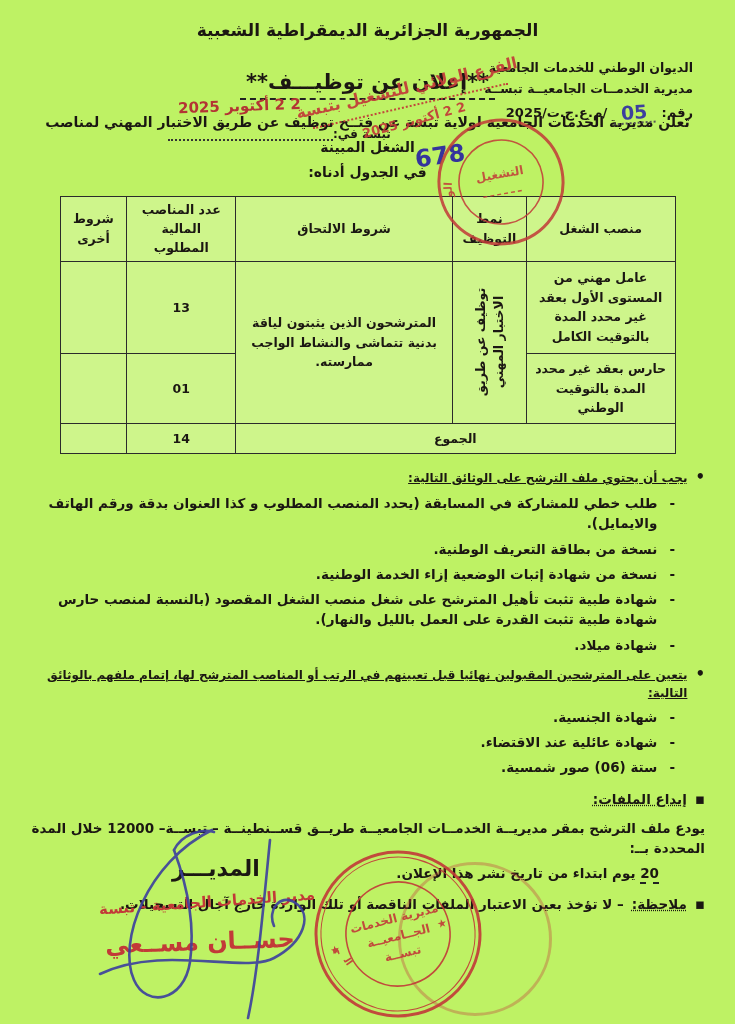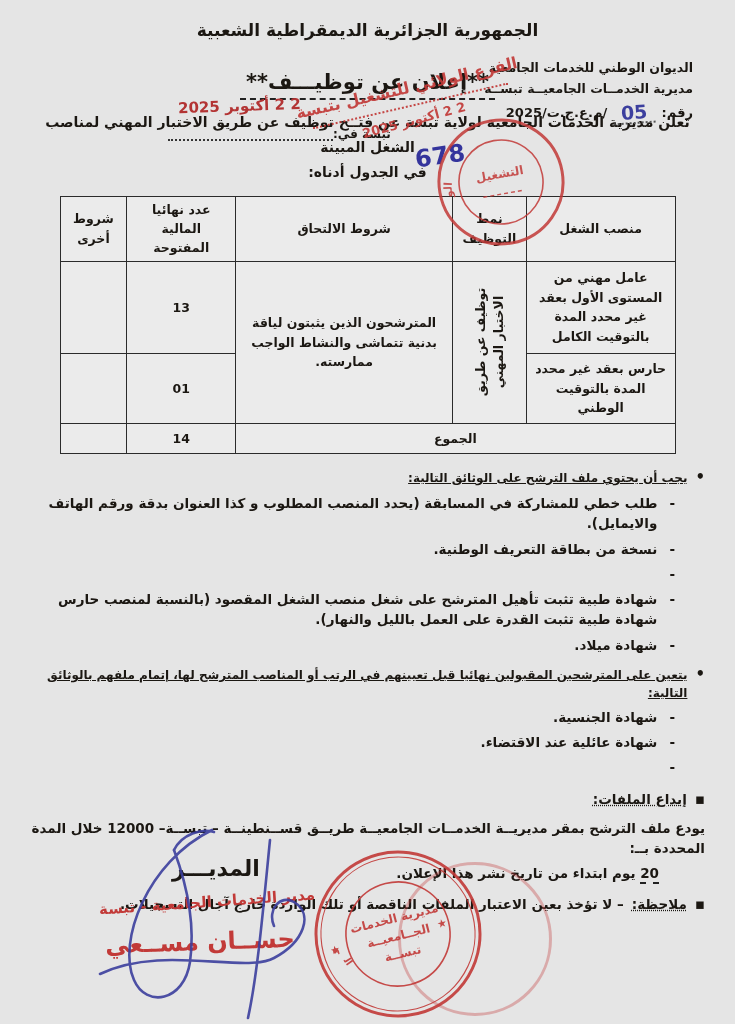--- a/index.html
+++ b/index.html
@@ -1,17 +1,17 @@
 <!DOCTYPE html>
 <html lang="ar" dir="rtl"><head>
 <meta charset="utf-8">
 <style>
   html,body{margin:0;padding:0;}
   body{width:735px;height:1024px;background:#d8d4cc;font-family:"DejaVu Sans",sans-serif;}
-  .page{position:relative;width:735px;height:1024px;background:#e5e5e5;color:#1b1712;
+  .page{position:relative;width:735px;height:1024px;background:#bef264;color:#1b1712;
         direction:rtl;overflow:hidden;box-shadow:0 0 8px rgba(0,0,0,.4);}
   
   .republic{padding-top:20px;text-align:center;font-size:17px;font-weight:bold;letter-spacing:.5px;}
   .ministry-block{position:absolute;top:57px;right:42px;width:270px;text-align:right;
                   font-size:12.5px;font-weight:bold;line-height:1.7;}
   .ref-line{display:flex;align-items:flex-end;gap:6px;margin-top:2px;font-size:13px;}
   .handwritten-no{color:#3c3f9e;font-size:19px;font-weight:bold;transform:rotate(-4deg);
                   border-bottom:2px dotted #555;padding:0 8px;line-height:1;}
   .place-date{position:absolute;top:127px;left:168px;font-size:12px;font-weight:bold;display:flex;align-items:flex-end;}
   .dotted-leader{display:inline-block;width:165px;height:11px;border-bottom:2px dotted #333;}
@@ -115,21 +115,21 @@
     <div>تعلن مديرية الخدمات الجامعية لولاية تبسة عن فتــح توظيف عن طريق الاختبار المهني لمناصب الشغل المبينة</div>
     <div>في الجدول أدناه:</div>
   </div>
 
   <table class="jobs">
     <tbody>
         <tr>
       <th class="col-pos">منصب الشغل</th>
       <th class="col-mode">نمط التوظيف</th>
       <th class="col-cond">شروط الالتحاق</th>
-      <th class="col-num">عدد نهائيا المالية المفتوحة</th>
+      <th class="col-num">عدد المناصب المالية المطلوب</th>
       <th class="col-other">شروط أخرى</th>
     </tr>
     <tr class="row-tall">
       <td>عامل مهني من المستوى الأول بعقد غير محدد المدة بالتوقيت الكامل</td>
       <td class="vcell" rowspan="2">
         <div class="vtext">
           <span>توظيف عن طريق</span>
           <span>الاختبار المهني</span>
         </div>
       </td>
@@ -159,20 +159,21 @@
     <div class="doc-item">
       <span class="dash">-</span>
       <span>طلب خطي للمشاركة في المسابقة (يحدد المنصب المطلوب و كذا العنوان بدقة ورقم الهاتف والايمايل).</span>
     </div>
     <div class="doc-item">
       <span class="dash">-</span>
       <span>نسخة من بطاقة التعريف الوطنية.</span>
     </div>
     <div class="doc-item">
       <span class="dash">-</span>
+      <span>نسخة من شهادة إثبات الوضعية إزاء الخدمة الوطنية.</span>
     </div>
     <div class="doc-item">
       <span class="dash">-</span>
       <span>شهادة طبية تثبت تأهيل المترشح على شغل منصب الشغل المقصود (بالنسبة لمنصب حارس شهادة طبية تثبت القدرة على العمل بالليل والنهار).</span>
     </div>
     <div class="doc-item">
       <span class="dash">-</span>
       <span>شهادة ميلاد.</span>
     </div>
 
@@ -183,20 +184,21 @@
     <div class="doc-item">
       <span class="dash">-</span>
       <span>شهادة الجنسية.</span>
     </div>
     <div class="doc-item">
       <span class="dash">-</span>
       <span>شهادة عائلية عند الاقتضاء.</span>
     </div>
     <div class="doc-item">
       <span class="dash">-</span>
+      <span>ستة (06) صور شمسية.</span>
     </div>
 
     <div class="deposit-line">
       <span class="bullet">▪</span>
       <span class="deposit-label">إيداع الملفات:</span>
       <span>يودع ملف الترشح بمقر مديريــة الخدمــات الجامعيــة طريــق قســنطينــة – تبســة– 12000 خلال المدة المحددة بــ:</span>
     </div>
     <div class="cont-line">
       <span class="u-dash">20</span>
       <span>يوم ابتداء من تاريخ نشر هذا الإعلان.</span>

